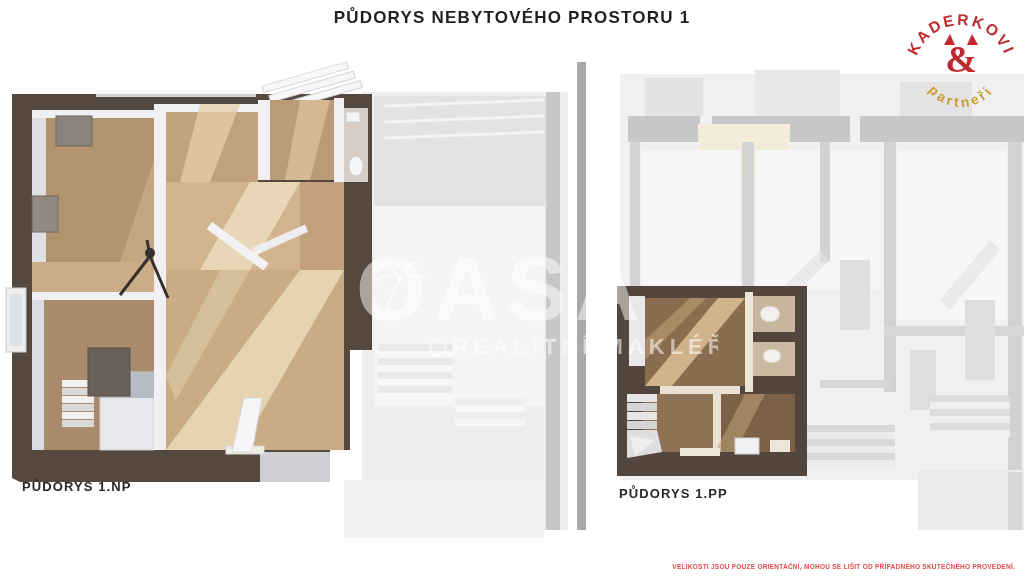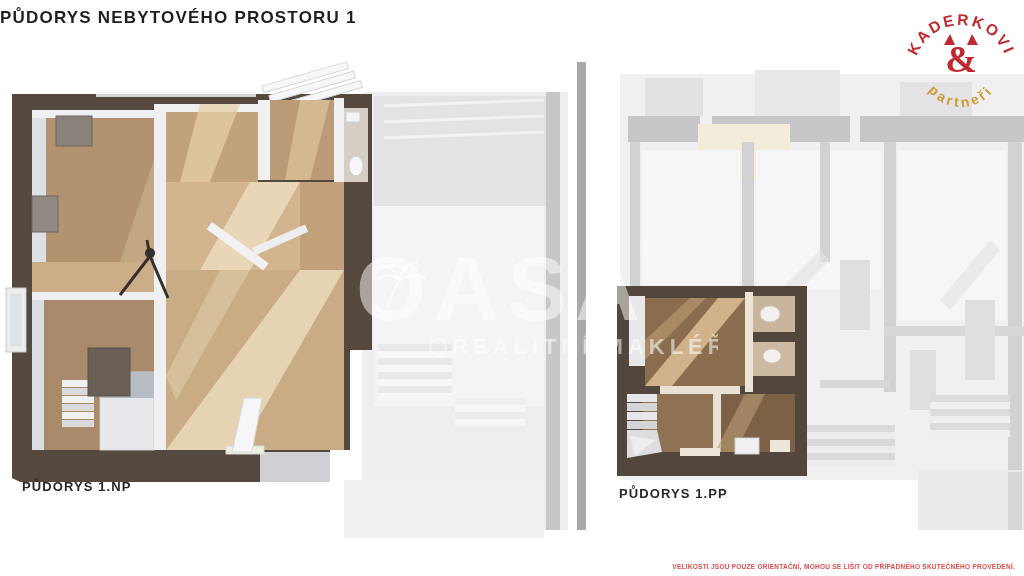--- a/index.html
+++ b/index.html
@@ -2,21 +2,21 @@
 <html><head>
 <meta charset="utf-8">
 <style>
   html,body{margin:0;padding:0;}
   body{
     width:1024px;height:576px;position:relative;overflow:hidden;
     background:#ffffff;
     font-family:"Liberation Sans", sans-serif;
   }
   .page-title{
-    position:absolute;top:8px;left:0;width:1024px;text-align:left;
+    position:absolute;top:8px;left:0;width:1024px;text-align:center;
     font-size:17px;font-weight:bold;letter-spacing:1.2px;color:#221e1e;
     z-index:5;
   }
   .plan-label{
     position:absolute;font-size:13px;font-weight:bold;letter-spacing:1.1px;
     color:#2b2624;z-index:5;
   }
   #label-left{left:22px;top:479px;}
   #label-right{left:619px;top:486px;}
   .disclaimer{

